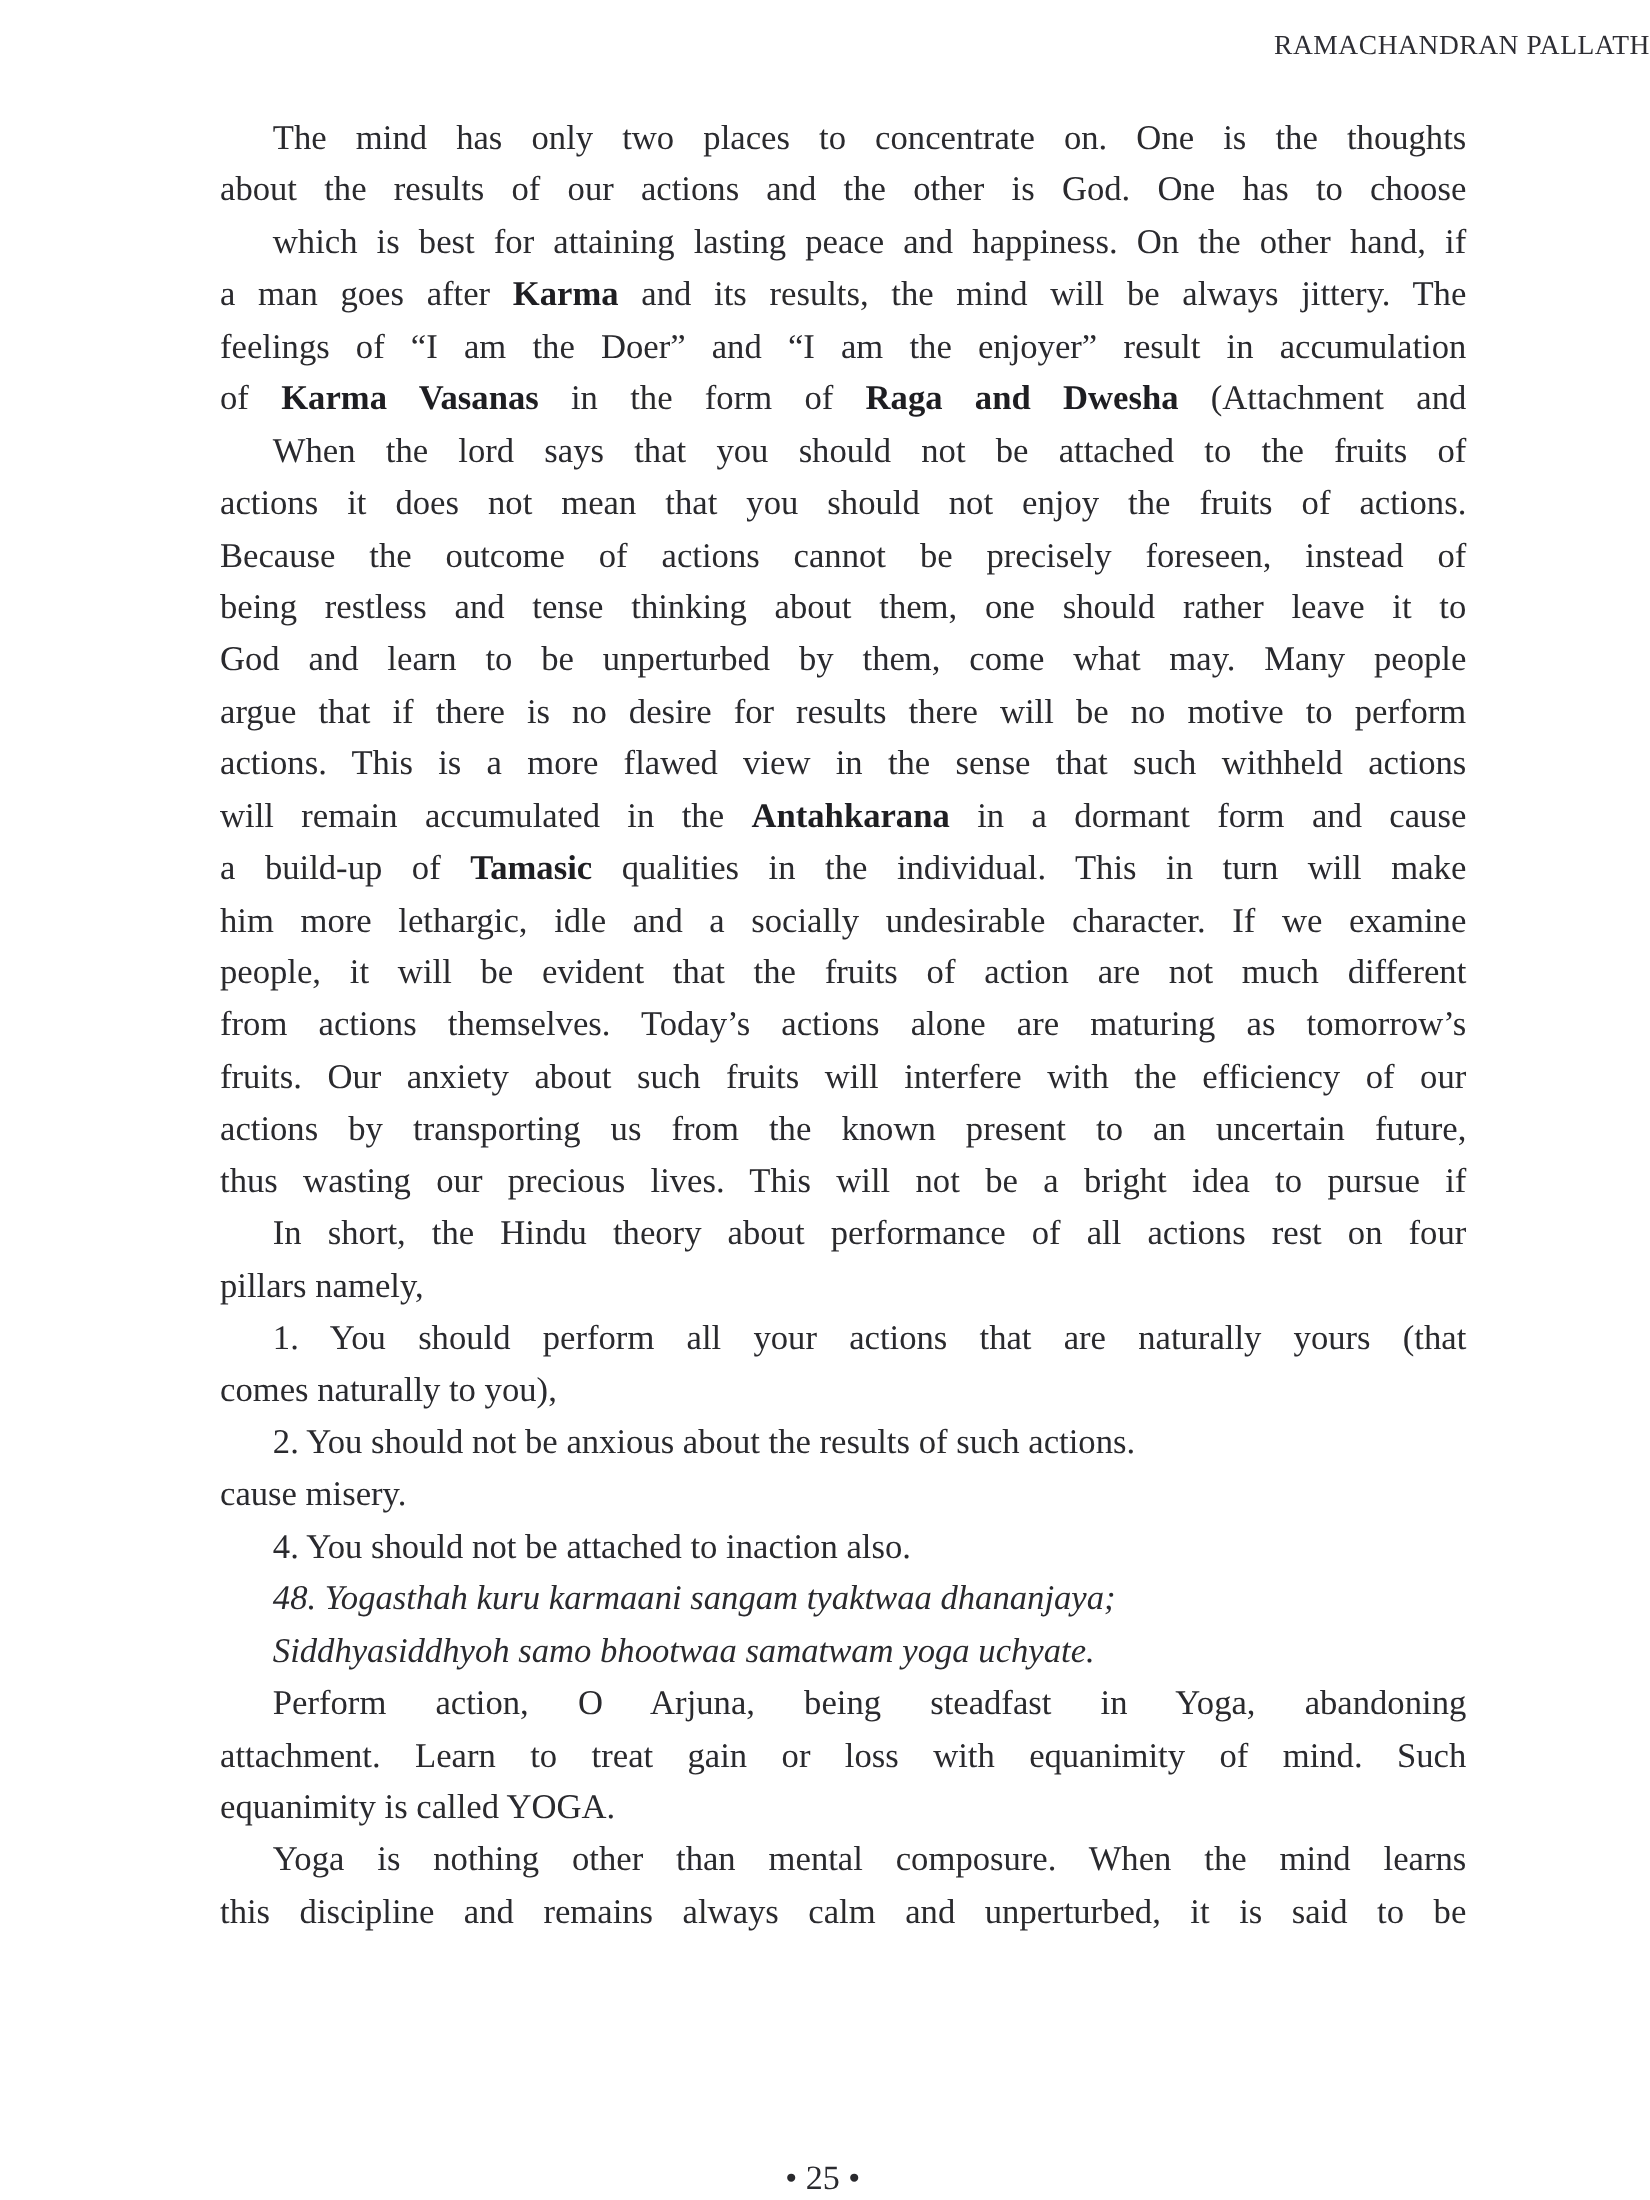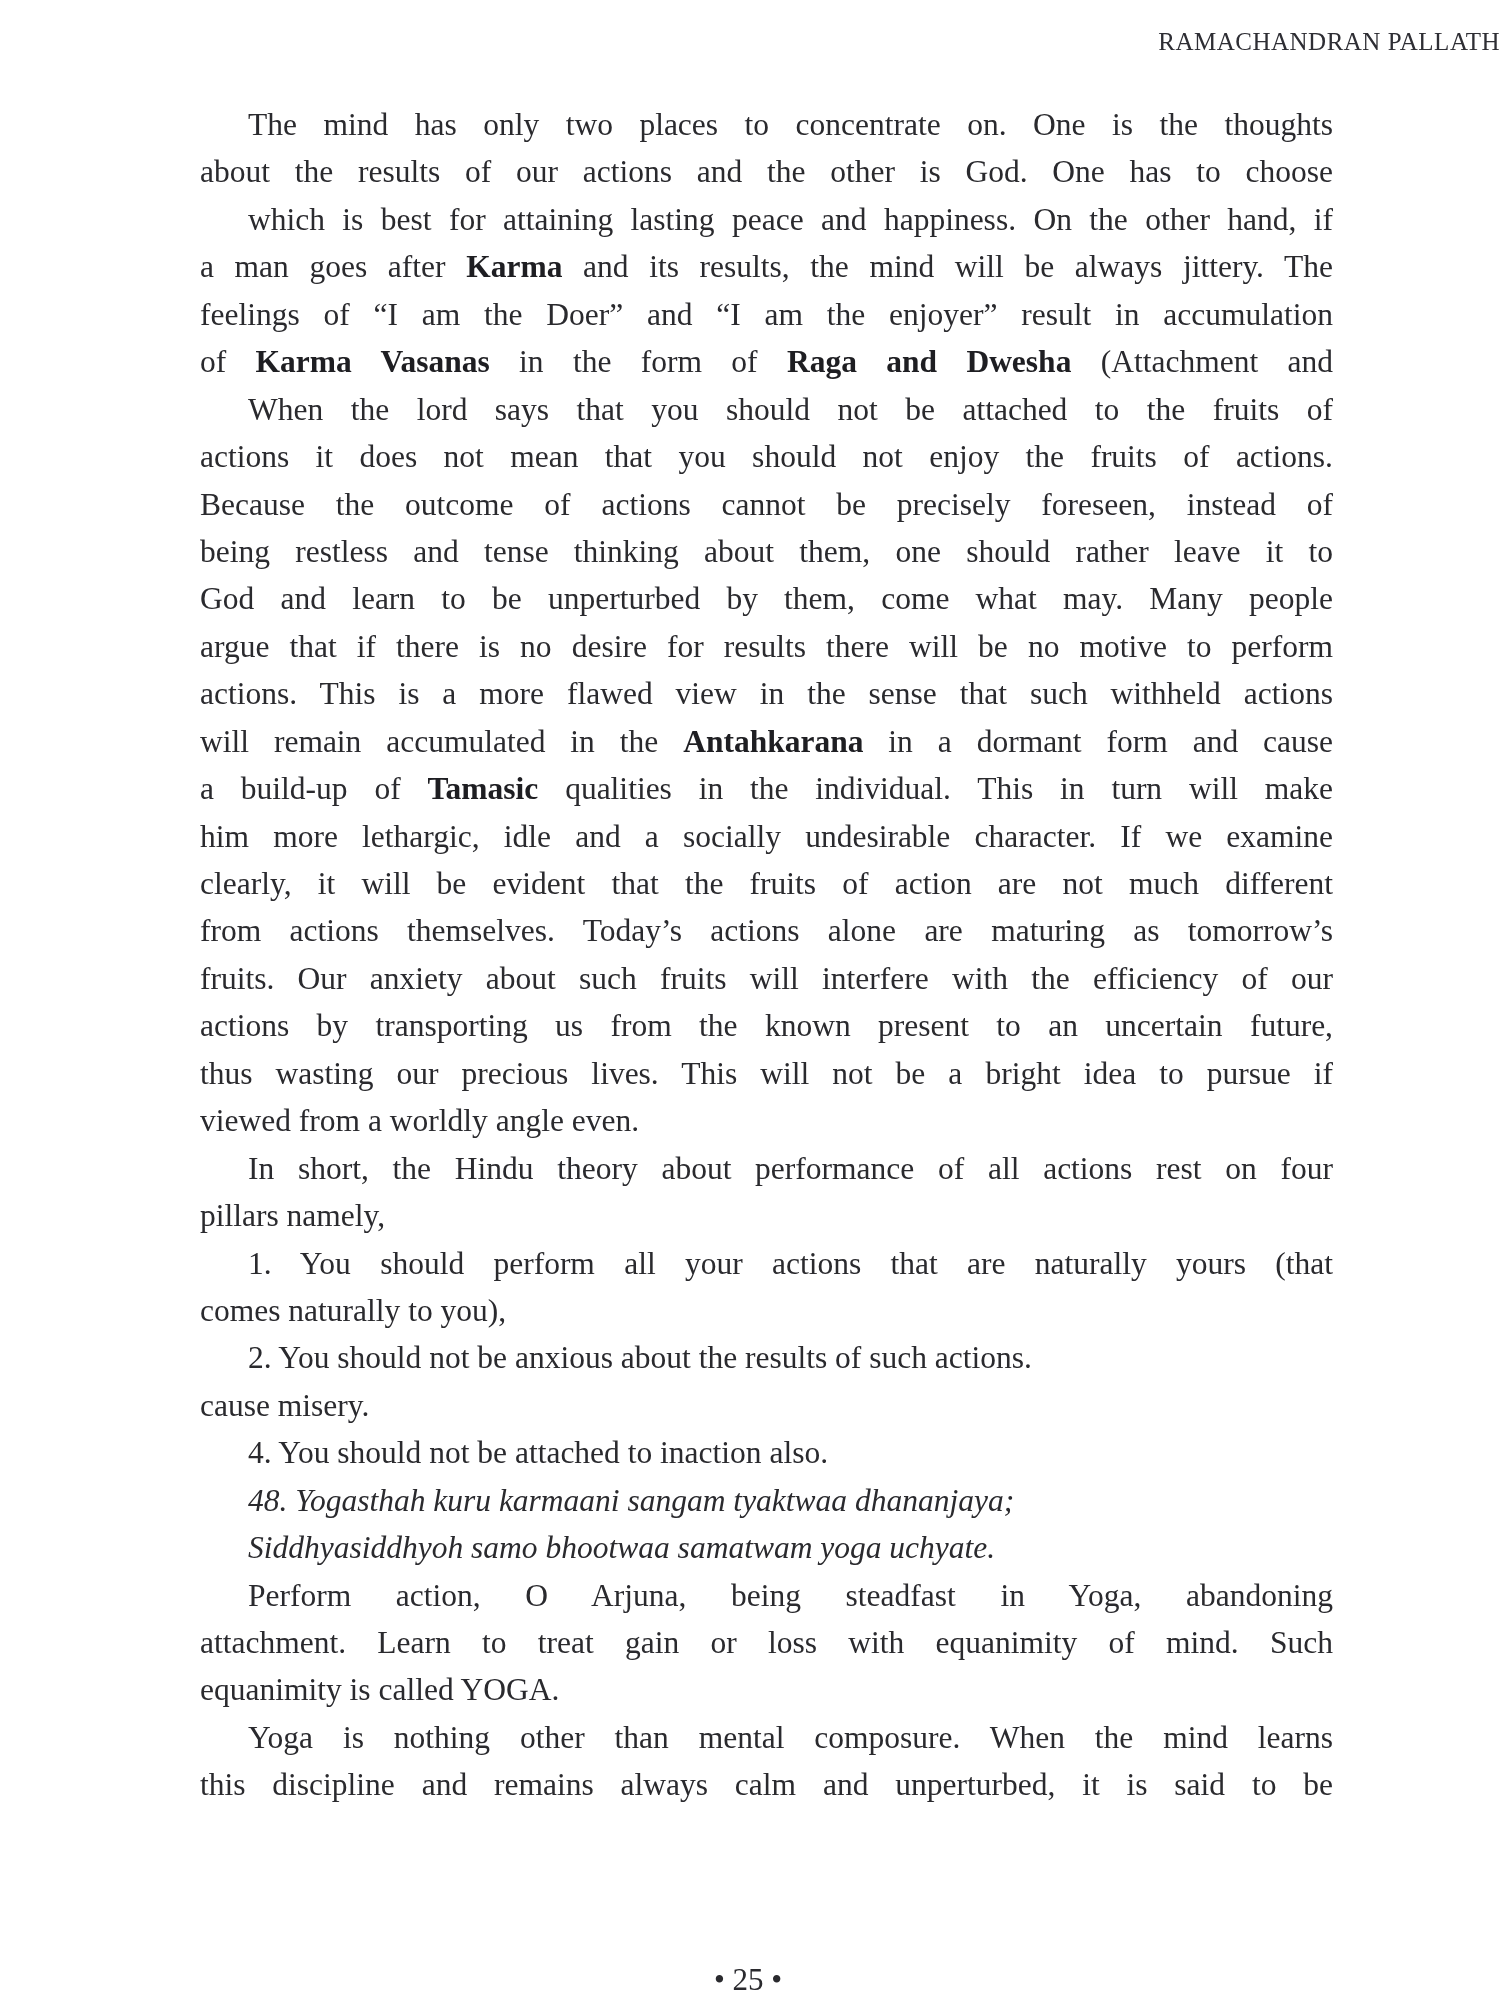--- a/index.html
+++ b/index.html
@@ -32,26 +32,25 @@
     <div class="line indent" style="white-space: normal;"><span>When the lord says that you should not be attached to the fruits of</span></div>
     <div class="line" style="white-space: normal;"><span>actions it does not mean that you should not enjoy the fruits of actions.</span></div>
     <div class="line" style="white-space: normal;"><span>Because the outcome of actions cannot be precisely foreseen, instead of</span></div>
     <div class="line" style="white-space: normal;"><span>being restless and tense thinking about them, one should rather leave it to</span></div>
     <div class="line" style="white-space: normal;"><span>God and learn to be unperturbed by them, come what may. Many people</span></div>
     <div class="line" style="white-space: normal;"><span>argue that if there is no desire for results there will be no motive to perform</span></div>
     <div class="line" style="white-space: normal;"><span>actions. This is a more flawed view in the sense that such withheld actions</span></div>
     <div class="line" style="white-space: normal;"><span>will remain accumulated in the </span><b>Antahkarana</b><span> in a dormant form and cause</span></div>
     <div class="line" style="white-space: normal;"><span>a build-up of </span><b>Tamasic</b><span> qualities in the individual. This in turn will make</span></div>
     <div class="line" style="white-space: normal;"><span>him more lethargic, idle and a socially undesirable character. If we examine</span></div>
-    <div class="line" style="white-space: normal;"><span>clearly, it will be evident that the fruits of action are not much different</span></div>
+    <div class="line" style="white-space: normal;"><span>people, it will be evident that the fruits of action are not much different</span></div>
     <div class="line" style="white-space: normal;"><span>from actions themselves. Today’s actions alone are maturing as tomorrow’s</span></div>
     <div class="line" style="white-space: normal;"><span>fruits. Our anxiety about such fruits will interfere with the efficiency of our</span></div>
     <div class="line" style="white-space: normal;"><span>actions by transporting us from the known present to an uncertain future,</span></div>
     <div class="line" style="white-space: normal;"><span>thus wasting our precious lives. This will not be a bright idea to pursue if</span></div>
-    <div class="line last" style="white-space: normal;"><span>viewed from a worldly angle even.</span></div>
     <div class="line indent" style="white-space: normal;"><span>In short, the Hindu theory about performance of all actions rest on four</span></div>
     <div class="line last" style="white-space: normal;"><span>pillars namely,</span></div>
     <div class="line indent" style="white-space: normal;"><span>1. You should perform all your actions that are naturally yours (that</span></div>
     <div class="line last" style="white-space: normal;"><span>comes naturally to you),</span></div>
     <div class="line indent last" style="white-space: normal;"><span>2. You should not be anxious about the results of such actions.</span></div>
     <div class="line last" style="white-space: normal;"><span>cause misery.</span></div>
     <div class="line indent last" style="white-space: normal;"><span>4. You should not be attached to inaction also.</span></div>
     <div class="line indent last italic" style="white-space: normal;"><span>48. Yogasthah kuru karmaani sangam tyaktwaa dhananjaya;</span></div>
     <div class="line indent last italic" style="white-space: normal;"><span>Siddhyasiddhyoh samo bhootwaa samatwam yoga uchyate.</span></div>
     <div class="line indent" style="white-space: normal;"><span>Perform action, O Arjuna, being steadfast in Yoga, abandoning</span></div>

